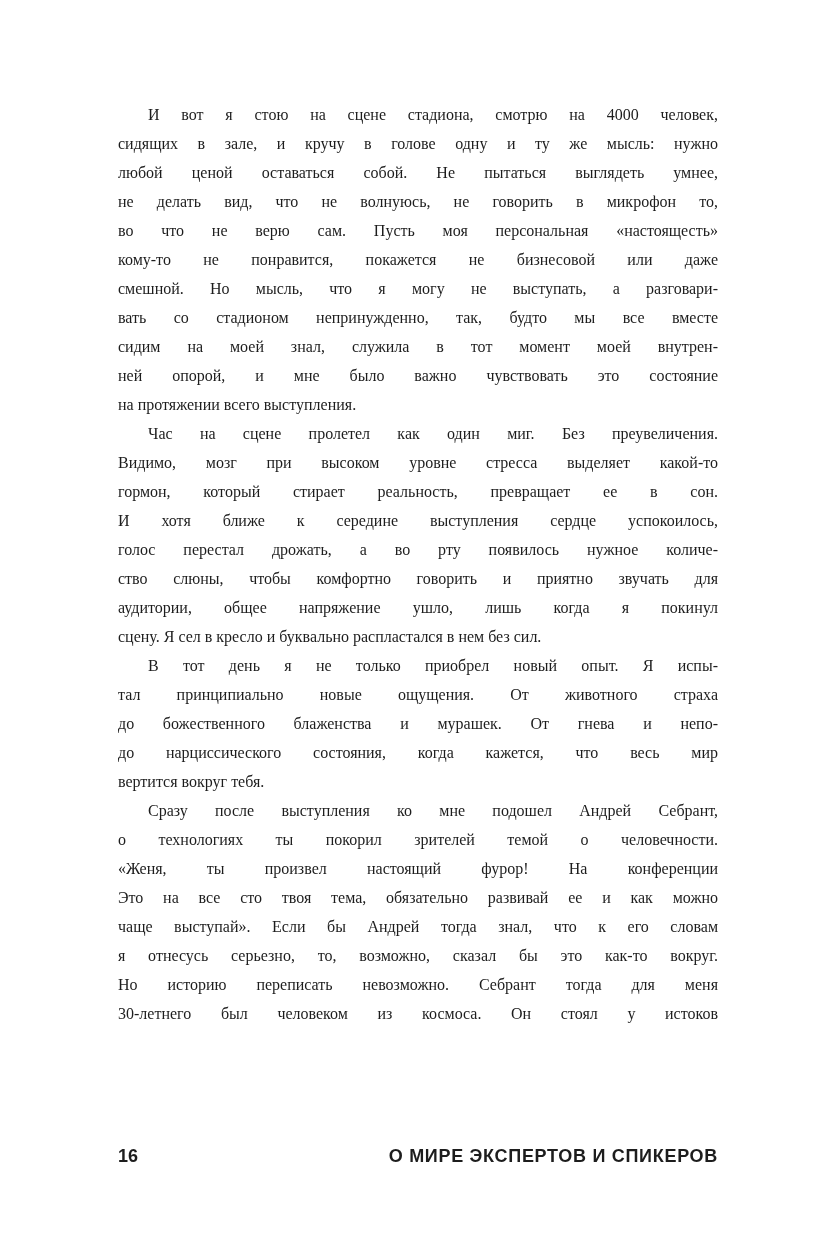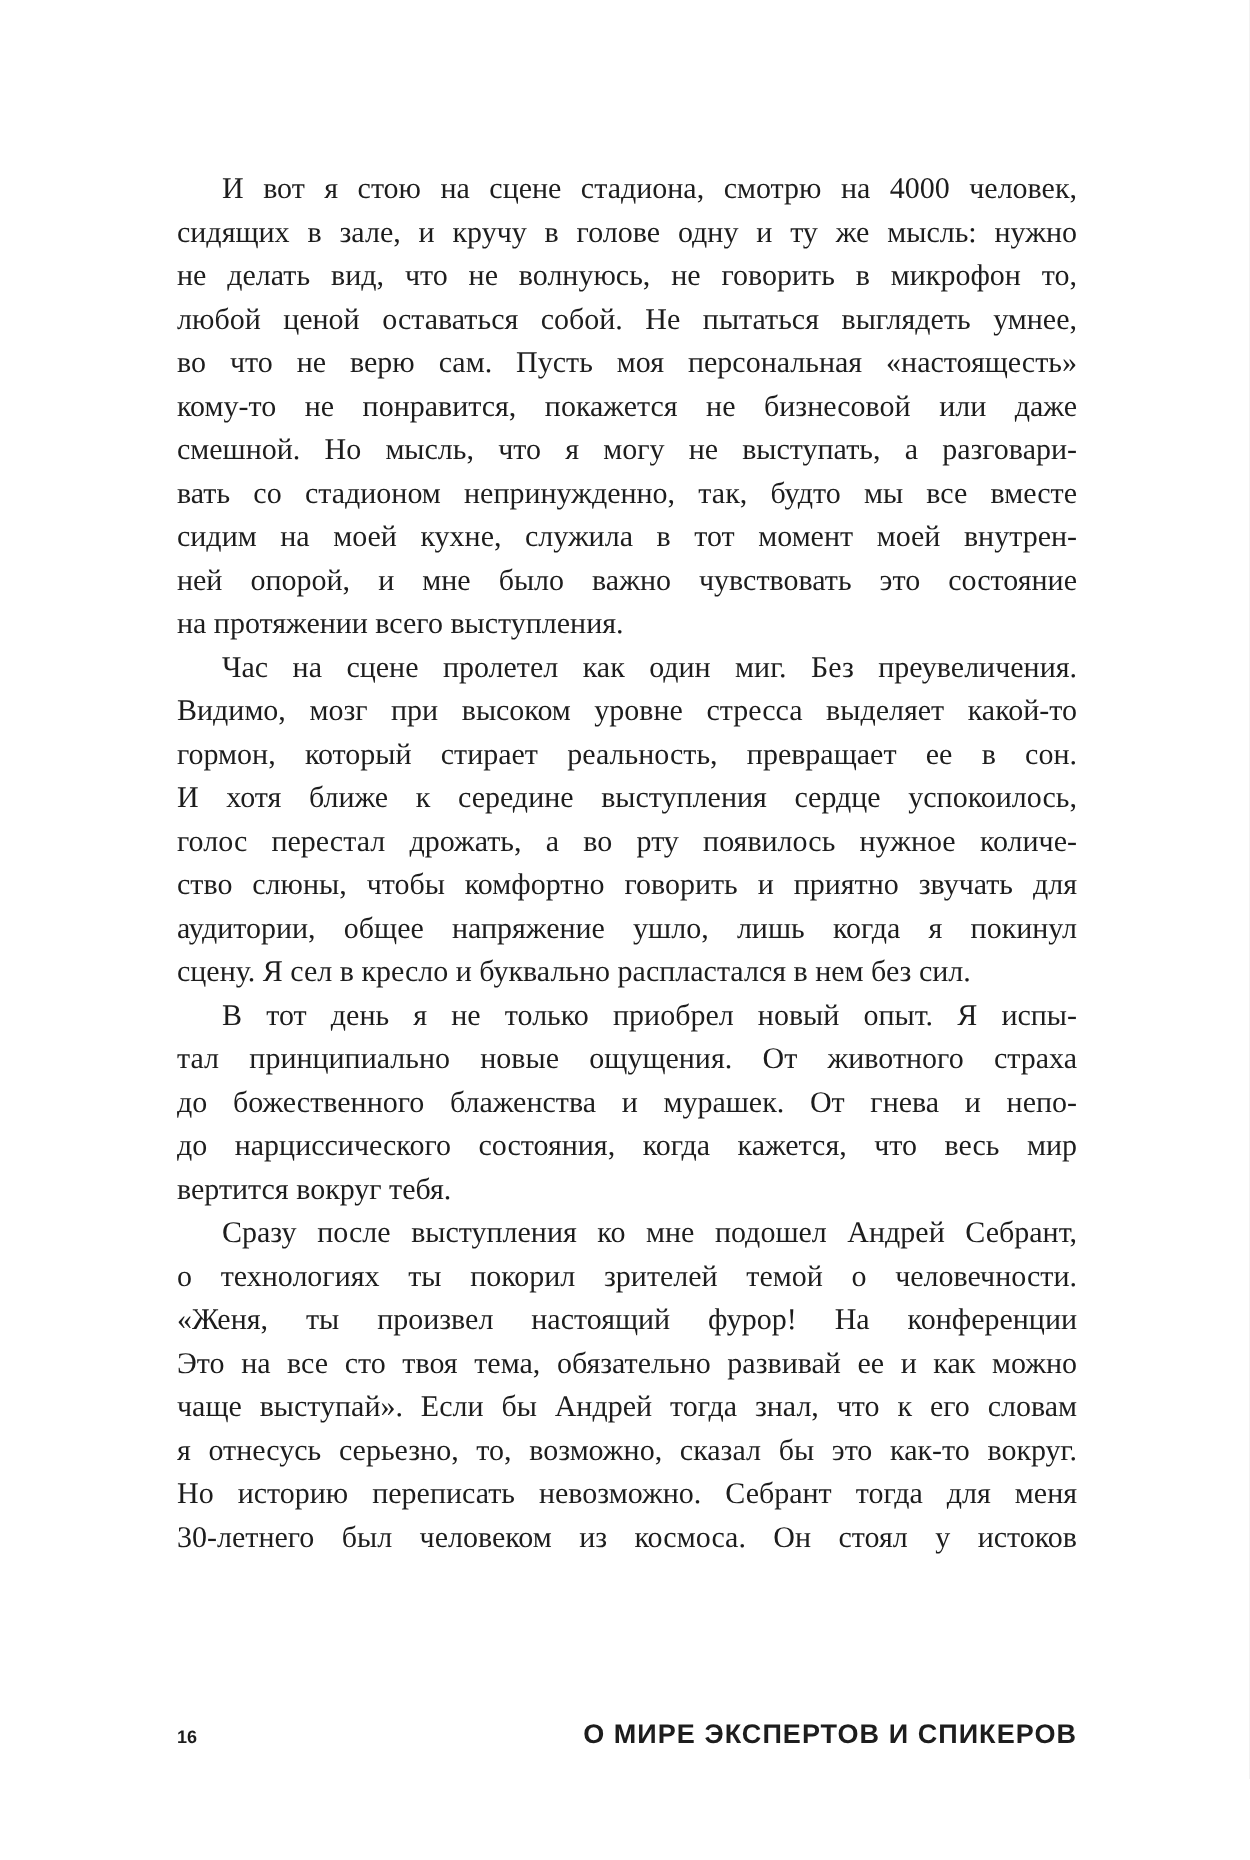--- a/index.html
+++ b/index.html
@@ -12,24 +12,24 @@
     width: 833px;
     height: 1240px;
     background: #ffffff;
     font-family: "Liberation Serif", serif;
     color: #1d1d1d;
     overflow: hidden;
     margin: 0 auto;
   }
   .text-block {
     position: absolute;
-    top: 112px;
+    top: 100px;
     left: 118px;
     width: 600px;
-    font-size: 20px;
+    font-size: 16px;
     line-height: 29px;
   }
   .paragraph {
     margin: 0;
   }
   .line {
     text-align: justify;
     text-align-last: justify;
     white-space: normal;
   }
@@ -45,45 +45,45 @@
     top: 1146px;
     width: 600px;
     display: flex;
     justify-content: space-between;
     align-items: baseline;
     font-family: "Liberation Sans", sans-serif;
     font-weight: 700;
     color: #1d1d1d;
   }
   .page-number {
-    font-size: 12px;
+    font-size: 18px;
   }
   .running-title {
     font-size: 18px;
     letter-spacing: 0.7px;
     text-transform: uppercase;
   }
 </style>
 </head>
 <body>
 
 <div class="page">
 
   <div class="text-block">
 
   <div class="paragraph">
         <div class="line first">И вот я стою на сцене стадиона, смотрю на 4000 человек,</div>
         <div class="line">сидящих в зале, и кручу в голове одну и ту же мысль: нужно</div>
+        <div class="line">любой ценой оставаться собой. Не пытаться выглядеть умнее,</div>
         <div class="line">не делать вид, что не волнуюсь, не говорить в микрофон то,</div>
-        <div class="line">любой ценой оставаться собой. Не пытаться выглядеть умнее,</div>
         <div class="line">во что не верю сам. Пусть моя персональная «настоящесть»</div>
         <div class="line">кому-то не понравится, покажется не бизнесовой или даже</div>
         <div class="line">смешной. Но мысль, что я могу не выступать, а разговари-</div>
         <div class="line">вать со стадионом непринужденно, так, будто мы все вместе</div>
-        <div class="line">сидим на моей кухне, служила в тот момент моей внутрен-</div>
+        <div class="line">сидим на моей знал, служила в тот момент моей внутрен-</div>
         <div class="line">ней опорой, и мне было важно чувствовать это состояние</div>
         <div class="line ragged">на протяжении всего выступления.</div>
       </div>
       <div class="paragraph">
         <div class="line first">Час на сцене пролетел как один миг. Без преувеличения.</div>
         <div class="line">Видимо, мозг при высоком уровне стресса выделяет какой-то</div>
         <div class="line">гормон, который стирает реальность, превращает ее в сон.</div>
         <div class="line">И хотя ближе к середине выступления сердце успокоилось,</div>
         <div class="line">голос перестал дрожать, а во рту появилось нужное количе-</div>
         <div class="line">ство слюны, чтобы комфортно говорить и приятно звучать для</div>

